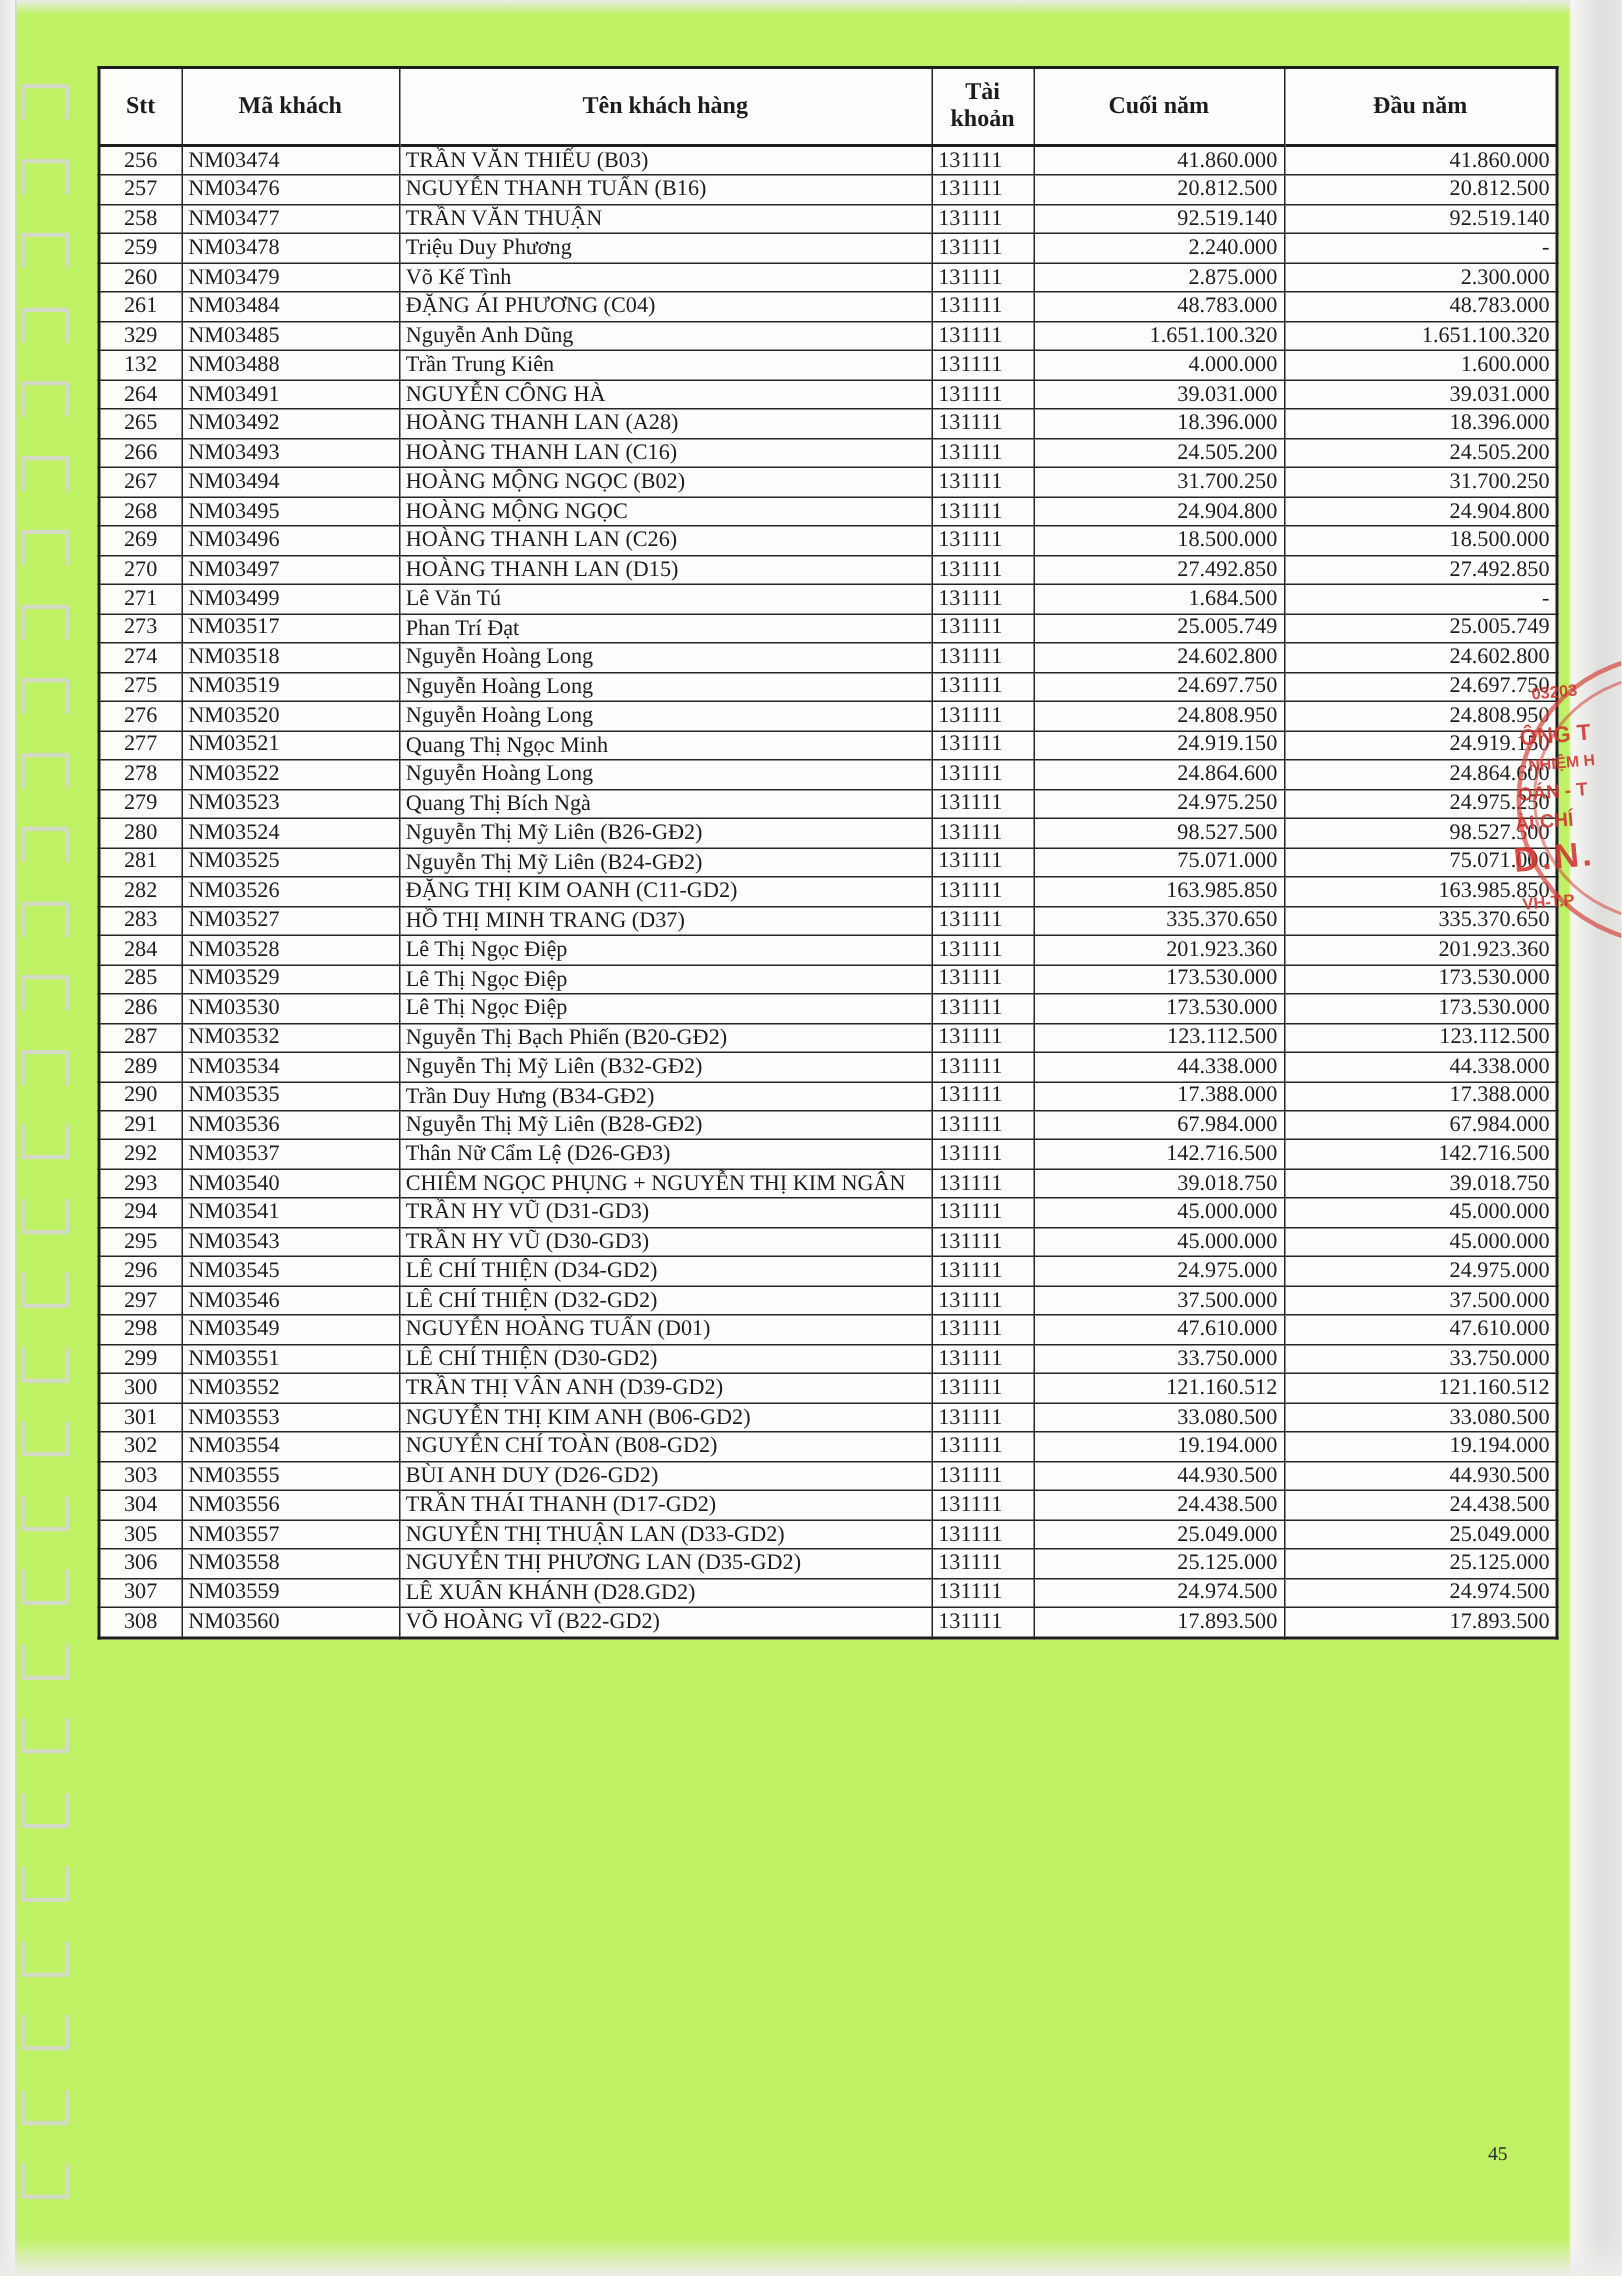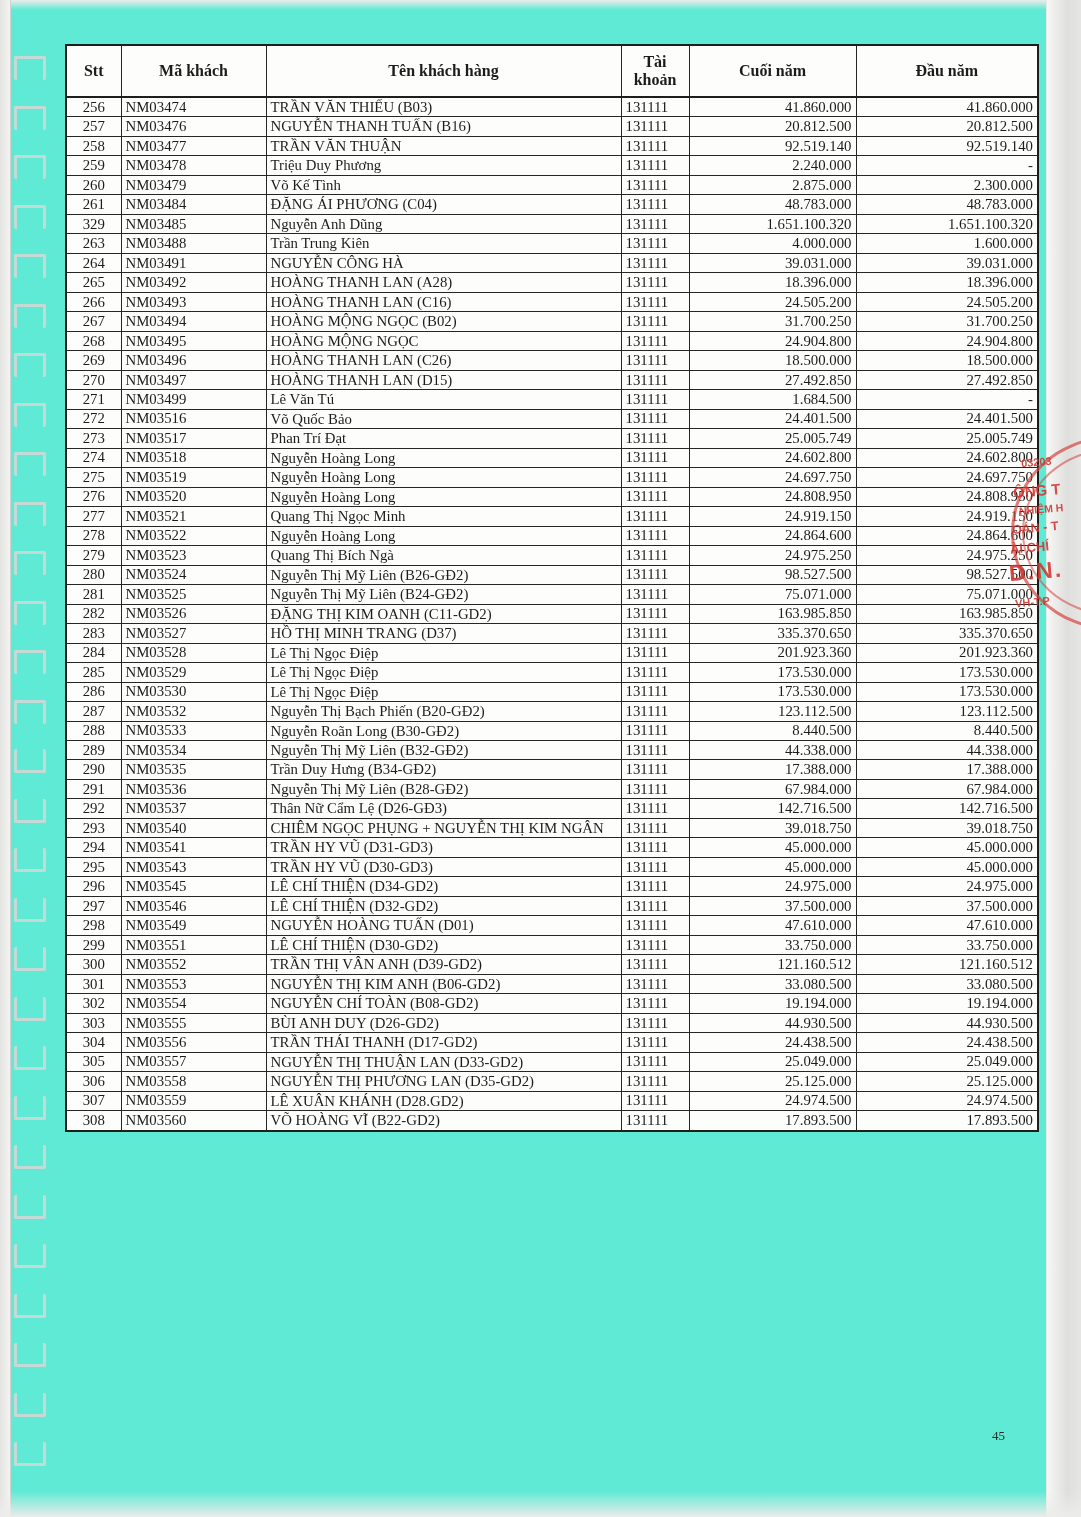--- a/index.html
+++ b/index.html
@@ -5,21 +5,21 @@
   html, body { margin: 0; padding: 0; }
   body {
     width: 1081px; height: 1517px;
     background: #f6f6f5;
     font-family: "Liberation Serif", "DejaVu Serif", serif;
     overflow: hidden;
     position: relative;
   }
   .scan-page {
     position: absolute; inset: 0;
-    background: #5eead4;
+    background: #bef264;
   }
   
   .edge-top    { position:absolute; left:0; top:0; width:100%; height:10px;
                  background: linear-gradient(to bottom, #ececea, rgba(255,255,255,0)); }
   .edge-bottom { position:absolute; left:0; bottom:0; width:100%; height:26px;
                  background: linear-gradient(to top, #ecECea, rgba(255,255,255,0)); }
   .edge-left   { position:absolute; left:0; top:0; width:10px; height:100%;
                  background: linear-gradient(to right, #e3e3e1, #f3f3f1); border-right:1px solid #d2d2d0; }
   .edge-right  { position:absolute; right:0; top:0; width:34px; height:100%;
                  background: linear-gradient(to right, #f7f7f5, #dededc 60%, #e6e6e4); border-left:1px solid #e8e8e6; }
@@ -210,21 +210,21 @@
     </tr>
         <tr>
       <td class="col-stt">329</td>
       <td class="col-code">NM03485</td>
       <td class="col-name">Nguyễn Anh Dũng</td>
       <td class="col-account">131111</td>
       <td class="col-end">1.651.100.320</td>
       <td class="col-start">1.651.100.320</td>
     </tr>
         <tr>
-      <td class="col-stt">263</td>
+      <td class="col-stt">132</td>
       <td class="col-code">NM03488</td>
       <td class="col-name">Trần Trung Kiên</td>
       <td class="col-account">131111</td>
       <td class="col-end">4.000.000</td>
       <td class="col-start">1.600.000</td>
     </tr>
         <tr>
       <td class="col-stt">264</td>
       <td class="col-code">NM03491</td>
       <td class="col-name">NGUYỄN CÔNG HÀ</td>
@@ -282,28 +282,20 @@
     </tr>
         <tr>
       <td class="col-stt">271</td>
       <td class="col-code">NM03499</td>
       <td class="col-name">Lê Văn Tú</td>
       <td class="col-account">131111</td>
       <td class="col-end">1.684.500</td>
       <td class="col-start">-</td>
     </tr>
         <tr>
-      <td class="col-stt">272</td>
-      <td class="col-code">NM03516</td>
-      <td class="col-name">Võ Quốc Bảo</td>
-      <td class="col-account">131111</td>
-      <td class="col-end">24.401.500</td>
-      <td class="col-start">24.401.500</td>
-    </tr>
-        <tr>
       <td class="col-stt">273</td>
       <td class="col-code">NM03517</td>
       <td class="col-name">Phan Trí Đạt</td>
       <td class="col-account">131111</td>
       <td class="col-end">25.005.749</td>
       <td class="col-start">25.005.749</td>
     </tr>
         <tr>
       <td class="col-stt">274</td>
       <td class="col-code">NM03518</td>
@@ -408,28 +400,20 @@
       <td class="col-end">173.530.000</td>
       <td class="col-start">173.530.000</td>
     </tr>
         <tr>
       <td class="col-stt">287</td>
       <td class="col-code">NM03532</td>
       <td class="col-name">Nguyễn Thị Bạch Phiến (B20-GĐ2)</td>
       <td class="col-account">131111</td>
       <td class="col-end">123.112.500</td>
       <td class="col-start">123.112.500</td>
-    </tr>
-        <tr>
-      <td class="col-stt">288</td>
-      <td class="col-code">NM03533</td>
-      <td class="col-name">Nguyễn Roãn Long (B30-GĐ2)</td>
-      <td class="col-account">131111</td>
-      <td class="col-end">8.440.500</td>
-      <td class="col-start">8.440.500</td>
     </tr>
         <tr>
       <td class="col-stt">289</td>
       <td class="col-code">NM03534</td>
       <td class="col-name">Nguyễn Thị Mỹ Liên (B32-GĐ2)</td>
       <td class="col-account">131111</td>
       <td class="col-end">44.338.000</td>
       <td class="col-start">44.338.000</td>
     </tr>
         <tr>

